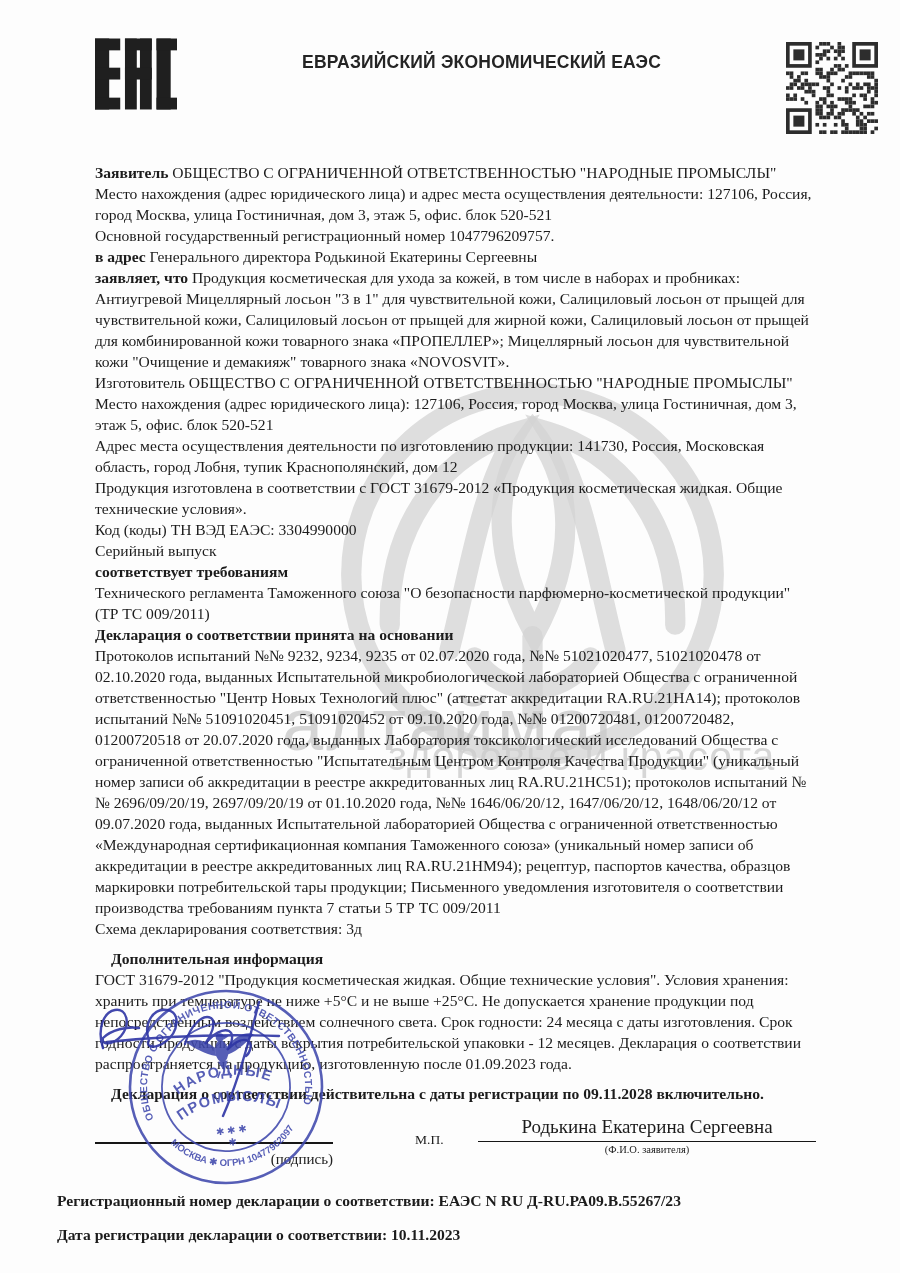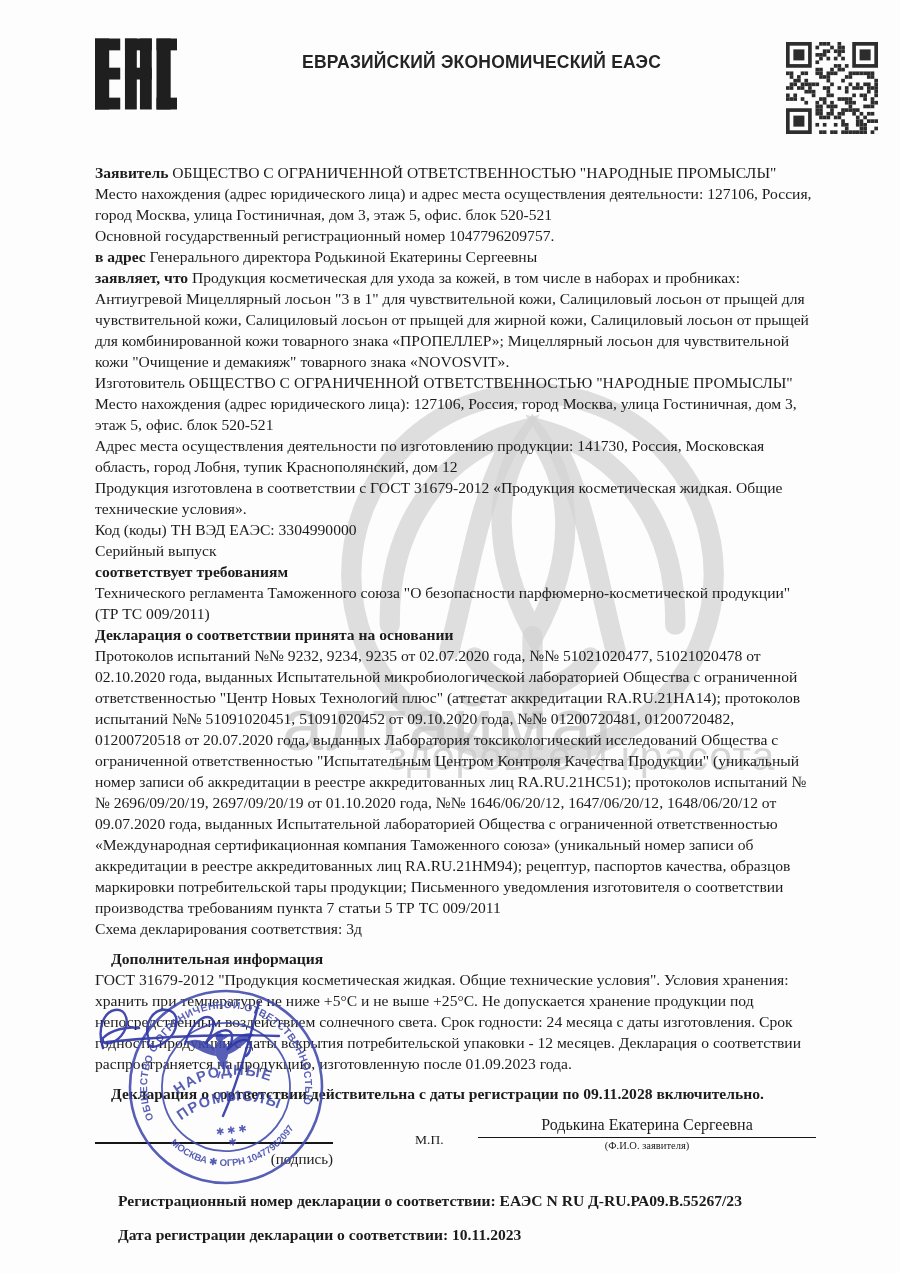--- a/index.html
+++ b/index.html
@@ -33,24 +33,24 @@
   .para.bold{font-weight:bold;}
   .para.gap{margin-top:9px;margin-left:16px;}
   
   .sig-row{position:relative;z-index:1;display:flex;align-items:flex-start;
     padding:12px 84px 0 95px;font-size:15.6px;}
   .sig-left{width:238px;}
   .sig-line{height:26px;border-bottom:2px solid #161616;}
   .sig-caption{text-align:right;font-size:15px;padding-top:7px;color:#222;}
   .mp-label{margin-left:82px;padding-top:16px;font-size:13.5px;}
   .sig-right{margin-left:auto;width:338px;text-align:center;}
-  .fio-name{font-size:16px;border-bottom:1.5px solid #161616;padding-bottom:3px;}
+  .fio-name{font-size:19px;border-bottom:1.5px solid #161616;padding-bottom:3px;}
   .fio-caption{font-size:10.5px;padding-top:2px;color:#222;}
   
-  .doc-footer{position:relative;z-index:1;padding:22px 84px 0 118px;
+  .doc-footer{position:relative;z-index:1;padding:22px 84px 0 57px;
     font-size:15.6px;font-weight:bold;line-height:21px;}
   .reg-line{margin:0 0 13px 0;}
   .date-line{margin:0;}
   
   .stamp{position:absolute;z-index:3;left:125px;top:986px;width:202px;height:202px;
     opacity:.88;pointer-events:none;}
   .ink{position:absolute;z-index:3;left:93px;top:996px;width:320px;height:132px;
     opacity:.9;pointer-events:none;}
 </style>
 </head>

